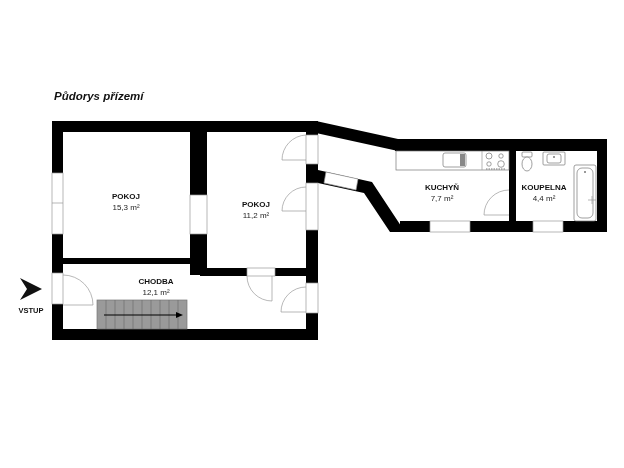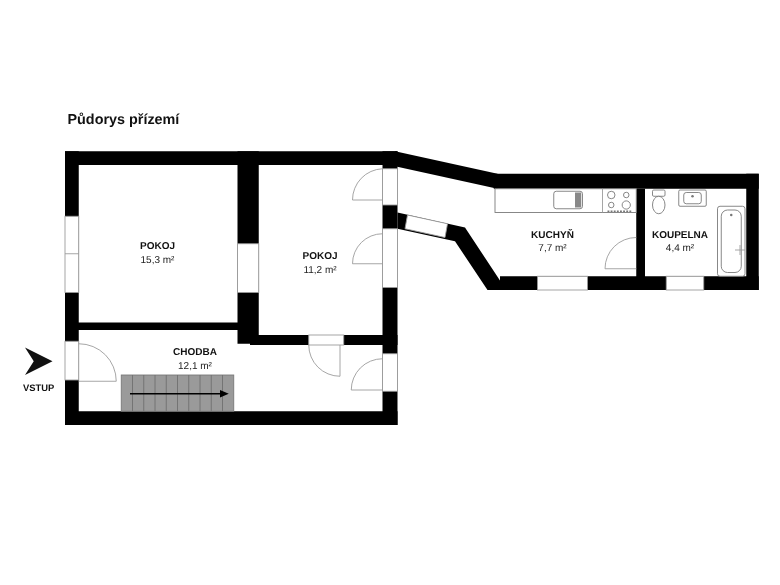--- a/index.html
+++ b/index.html
@@ -1,17 +1,17 @@
 <!DOCTYPE html>
 <html><head>
 <meta charset="utf-8">
 <style>
   html, body { margin: 0; padding: 0; background: #ffffff; }
   body { width: 624px; height: 468px; position: relative; overflow: hidden; font-family: "Liberation Sans", sans-serif; }
-  #plan-title { position: absolute; left: 54px; top: 90px; font-size: 11.5px; font-weight: bold; color: #111; }
+  #plan-title { position: absolute; left: 54px; top: 90px; font-size: 11.5px; font-weight: bold; color: #111; font-style: italic; }
   svg#floorplan { position: absolute; left: 0; top: 0; }
   .room-label { font-family: "Liberation Sans", sans-serif; font-size: 8px; font-weight: bold; fill: #111; text-anchor: middle; }
   .room-area { font-family: "Liberation Sans", sans-serif; font-size: 8px; fill: #222; text-anchor: middle; }
   .entry-label { font-family: "Liberation Sans", sans-serif; font-size: 7.5px; font-weight: bold; fill: #111; text-anchor: middle; }
   .wall { fill: #000; }
   .opening { fill: #fff; stroke: #999; stroke-width: 0.7; }
   .thin { fill: none; stroke: #999; stroke-width: 0.7; }
   .fixture { fill: #fff; stroke: #777; stroke-width: 0.7; }
 </style>
 </head>

